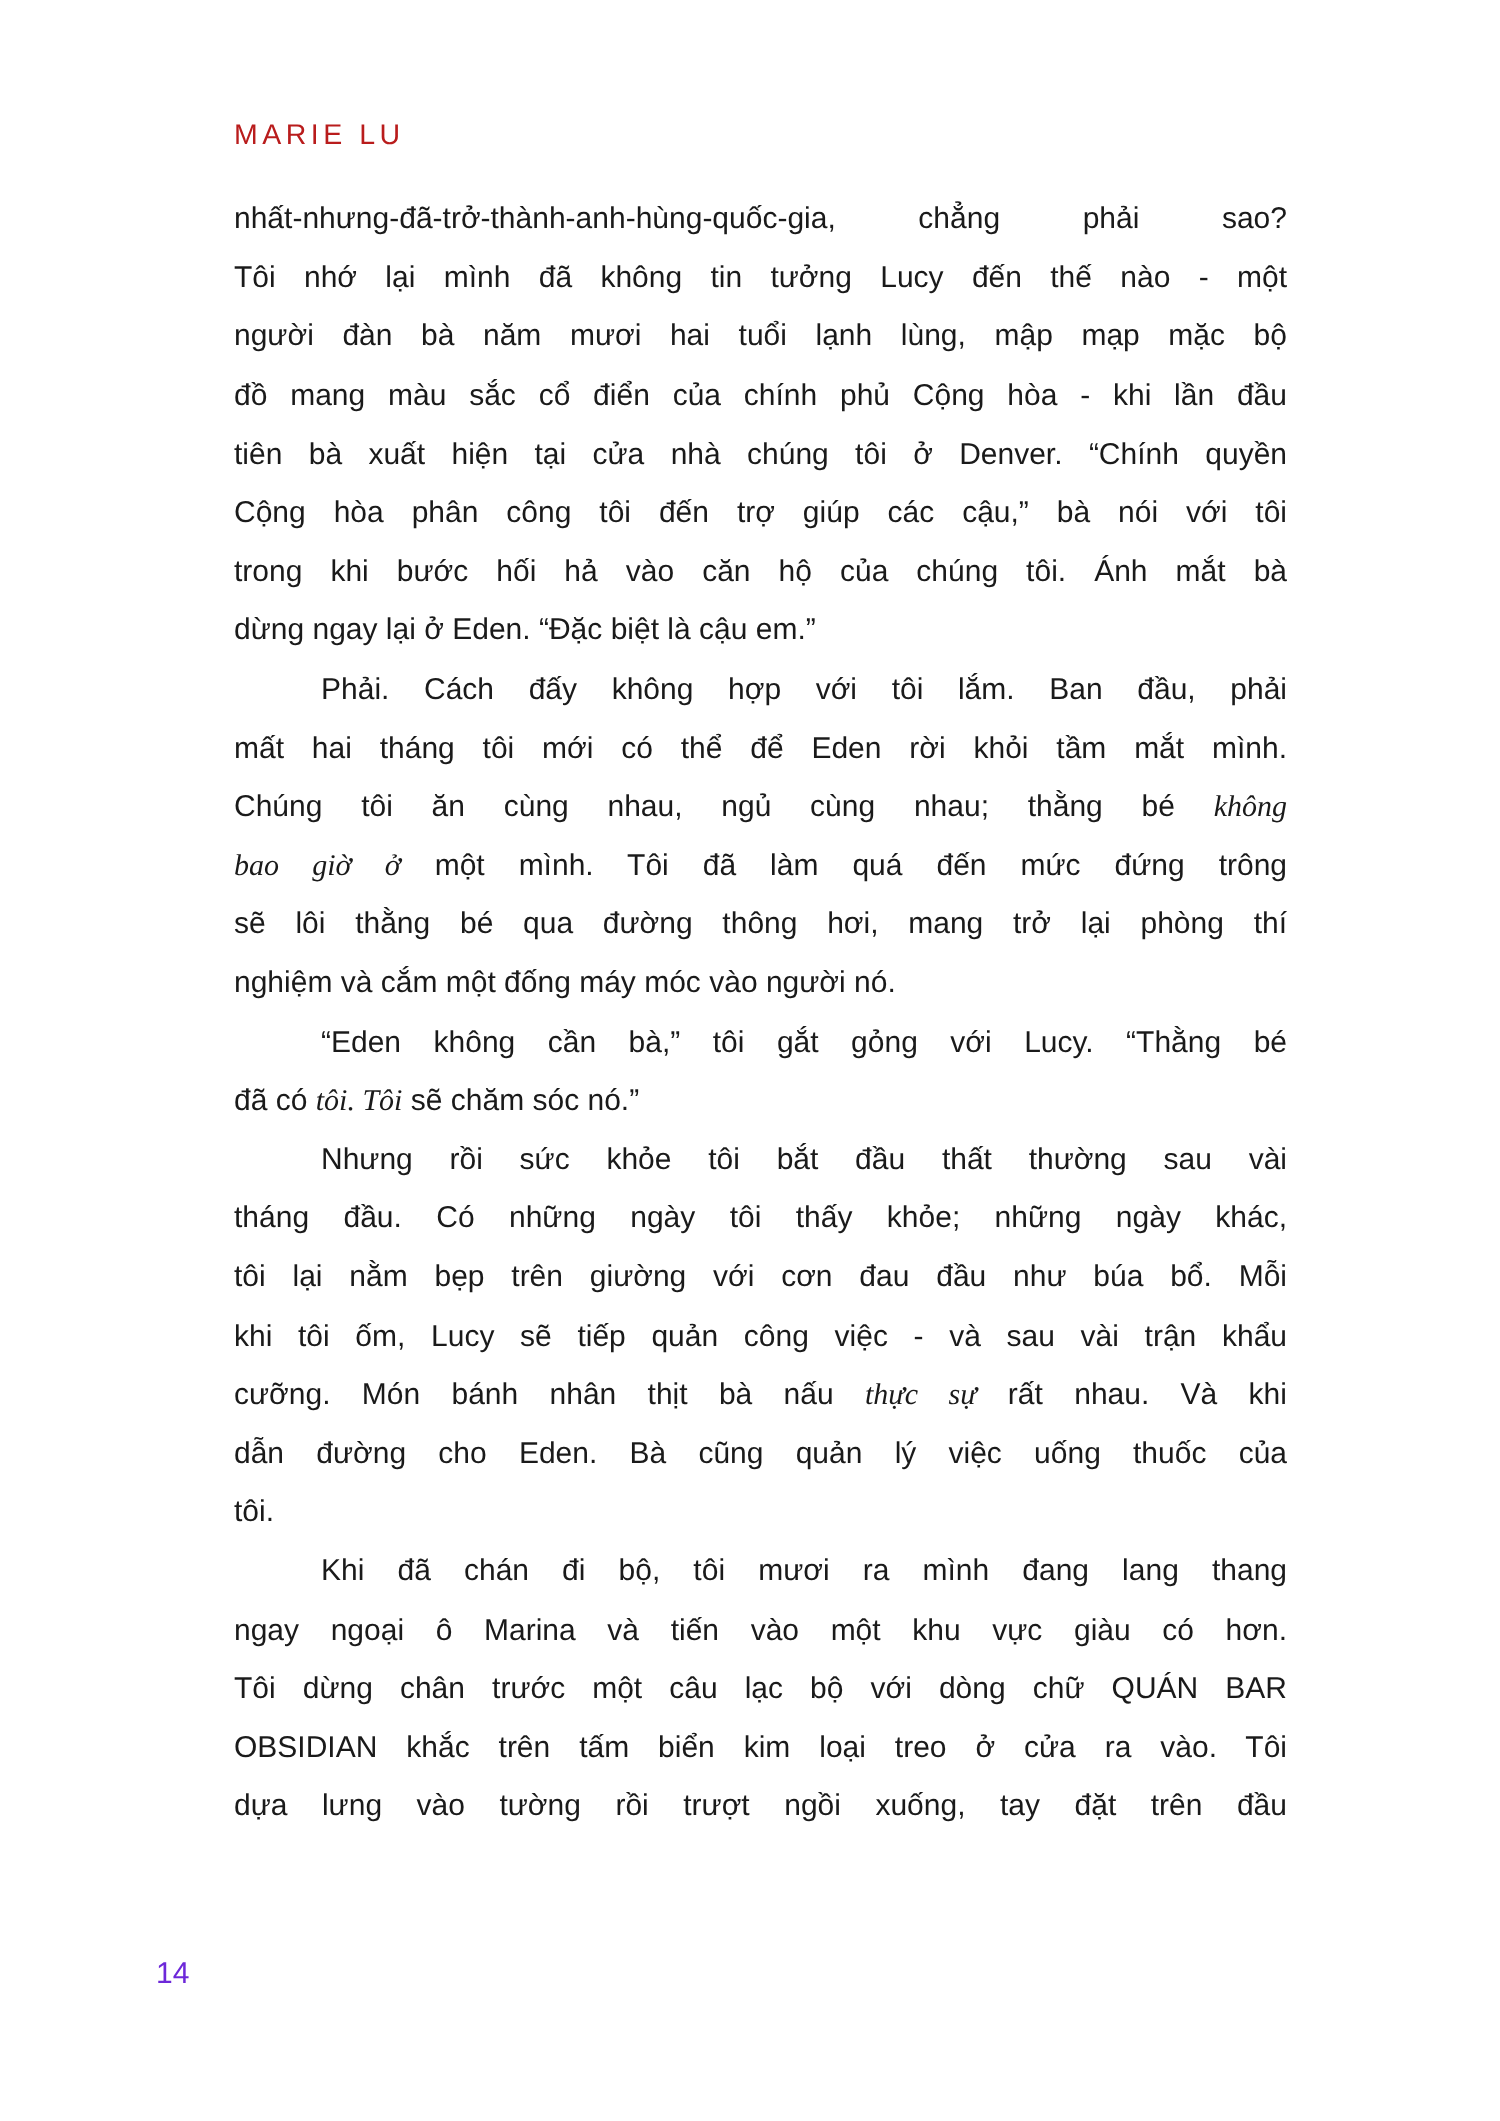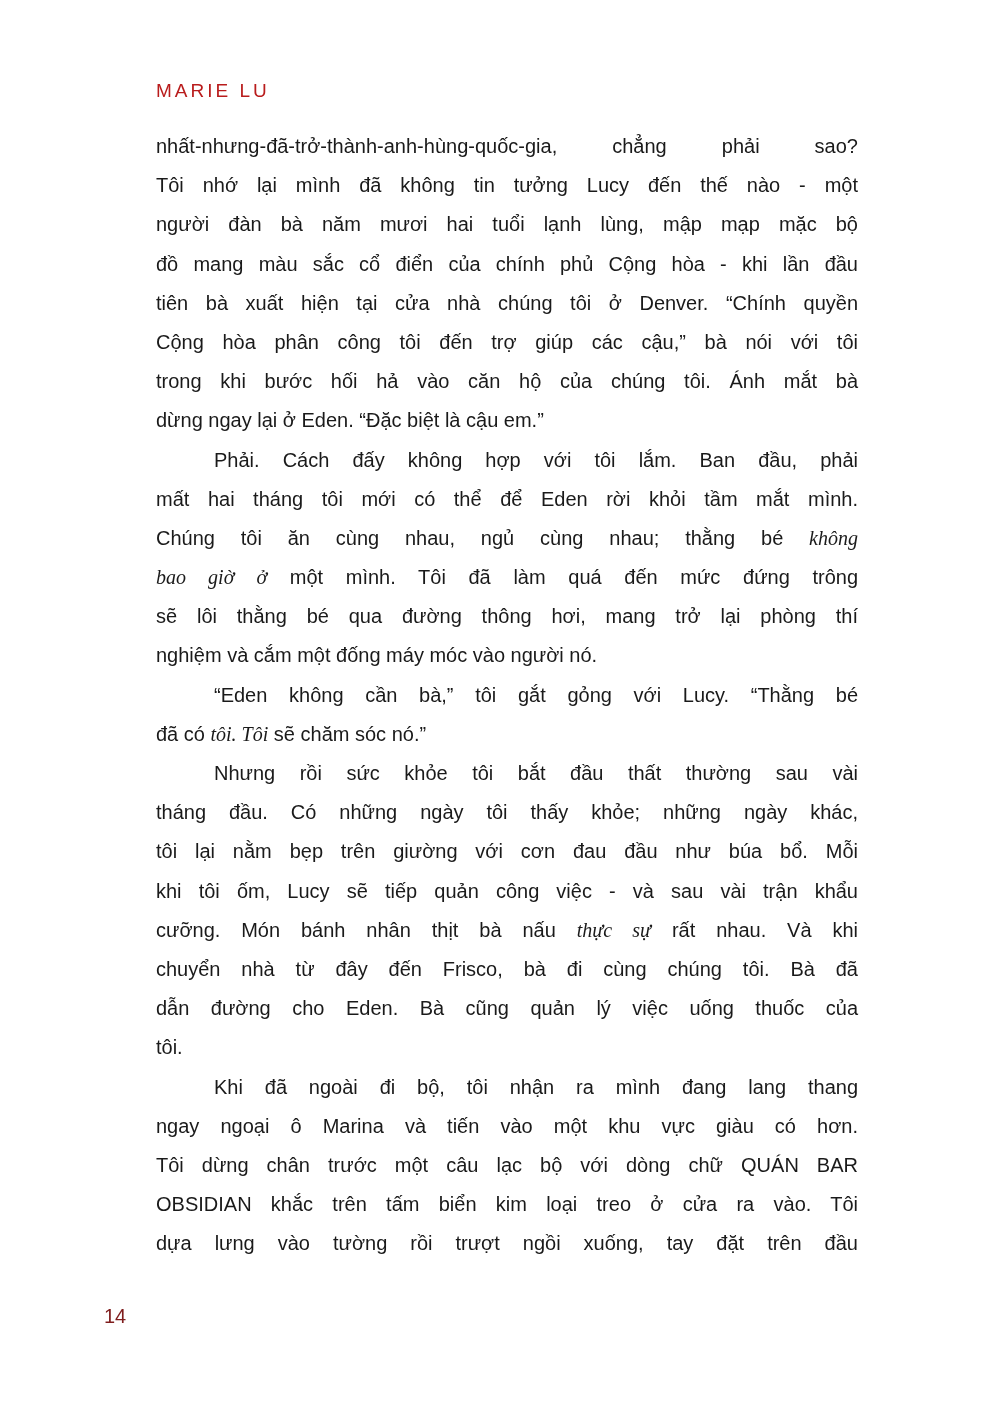--- a/index.html
+++ b/index.html
@@ -32,21 +32,21 @@
     font-family: "Liberation Sans", sans-serif;
     text-align: justify;
     text-align-last: justify;
   }
   .line.last { text-align-last: left; }
   .line.indent { padding-left: 58px; }
   .page-number {
     position: absolute;
     left: 104px; top: 1305px;
     font-size: 20px;
-    color: #7f1d1d;
+    color: #6d28d9;
     font-family: "Liberation Sans", sans-serif;
   }
   em { font-style: italic; font-family: Liberation Serif, serif; }
 </style>
 </head>
 <body>
 
 <div class="running-head">MARIE LU</div>
 
 <div class="body-text">
@@ -67,24 +67,23 @@
   <div class="line last">nghiệm và cắm một đống máy móc vào người nó.</div>
 
   <div class="line indent">“Eden không cần bà,” tôi gắt gỏng với Lucy. “Thằng bé</div>
   <div class="line last"><span>đã có </span><em>tôi. Tôi</em><span> sẽ chăm sóc nó.”</span></div>
 
   <div class="line indent">Nhưng rồi sức khỏe tôi bắt đầu thất thường sau vài</div>
   <div class="line">tháng đầu. Có những ngày tôi thấy khỏe; những ngày khác,</div>
   <div class="line">tôi lại nằm bẹp trên giường với cơn đau đầu như búa bổ. Mỗi</div>
   <div class="line">khi tôi ốm, Lucy sẽ tiếp quản công việc - và sau vài trận khẩu</div>
   <div class="line"><span>cưỡng. Món bánh nhân thịt bà nấu </span><em>thực sự</em><span> rất nhau. Và khi</span></div>
-  <div class="line">chuyển nhà từ đây đến Frisco, bà đi cùng chúng tôi. Bà đã</div>
   <div class="line">dẫn đường cho Eden. Bà cũng quản lý việc uống thuốc của</div>
   <div class="line last">tôi.</div>
 
-  <div class="line indent">Khi đã ngoài đi bộ, tôi nhận ra mình đang lang thang</div>
+  <div class="line indent">Khi đã chán đi bộ, tôi mươi ra mình đang lang thang</div>
   <div class="line">ngay ngoại ô Marina và tiến vào một khu vực giàu có hơn.</div>
   <div class="line">Tôi dừng chân trước một câu lạc bộ với dòng chữ QUÁN BAR</div>
   <div class="line">OBSIDIAN khắc trên tấm biển kim loại treo ở cửa ra vào. Tôi</div>
   <div class="line">dựa lưng vào tường rồi trượt ngồi xuống, tay đặt trên đầu</div>
 </div>
 
 <div class="page-number">14</div>
 
 </body></html>

